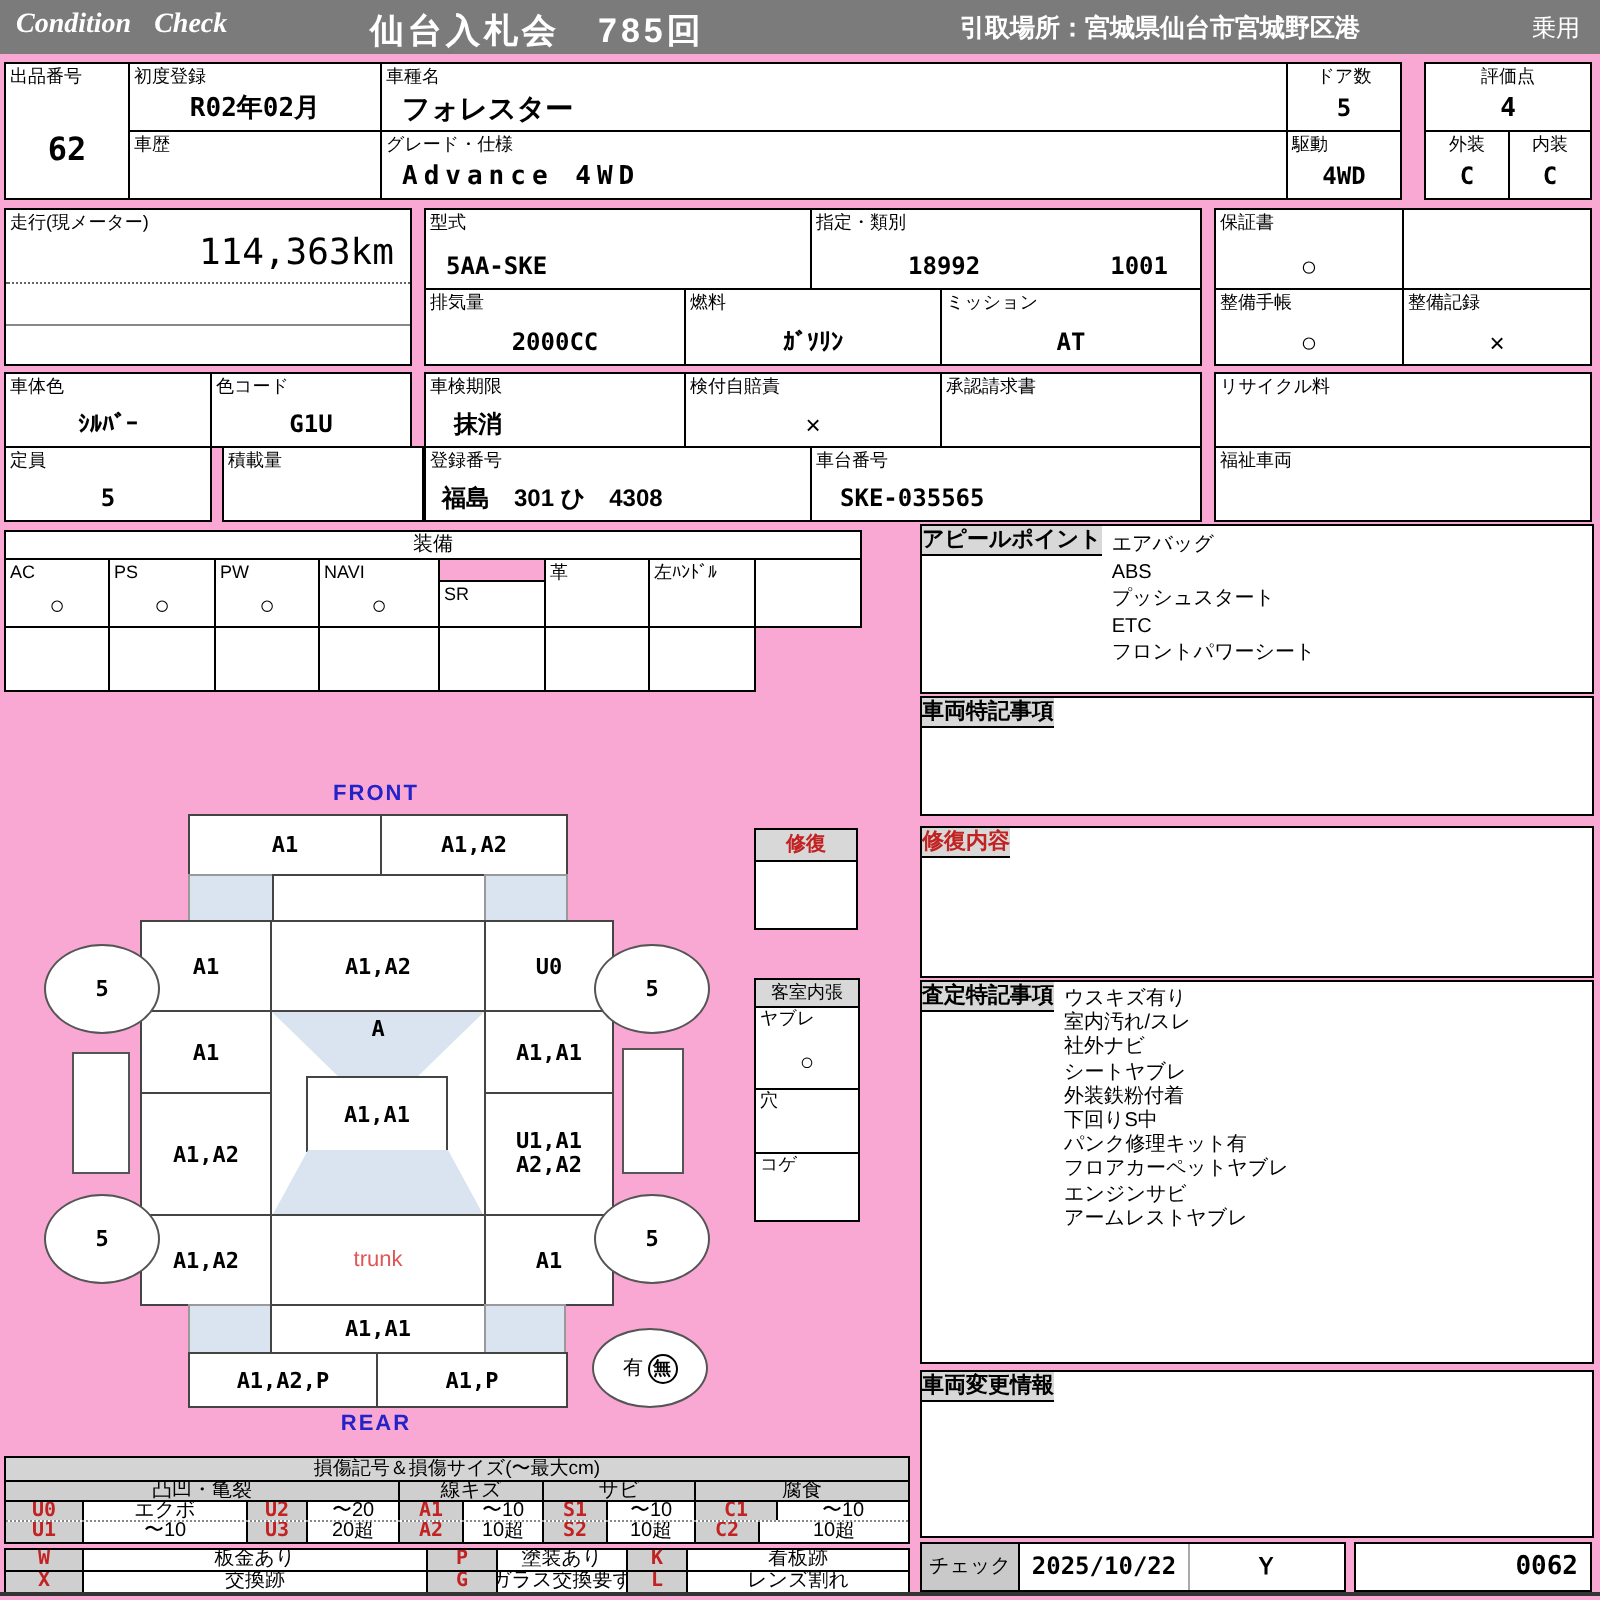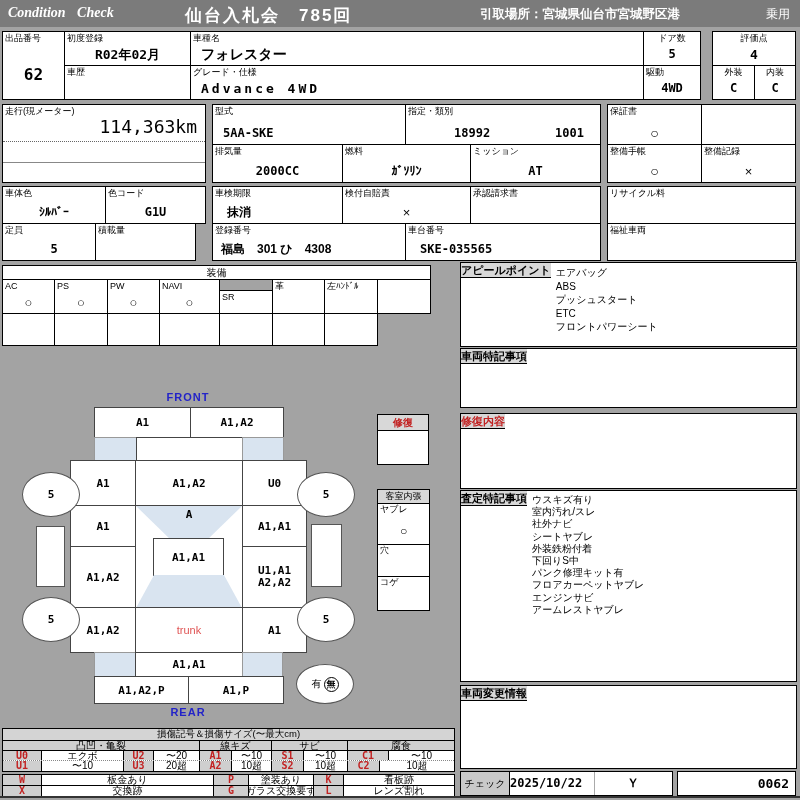--- a/index.html
+++ b/index.html
@@ -1,16 +1,16 @@
 <!DOCTYPE html>
 <html><head>
 <meta charset="utf-8">
 <style>
   html,body{margin:0;padding:0;background:#fff;}
-  .page{position:relative;width:800px;height:800px;background:#a3a3a3;font-family:"Liberation Sans",sans-serif;color:#000;overflow:hidden;}
+  .page{position:relative;width:800px;height:800px;background:#f9a8d4;font-family:"Liberation Sans",sans-serif;color:#000;overflow:hidden;}
   .topbar{position:absolute;left:0;top:0;width:800px;height:27px;background:#7b7b7b;color:#fff;}
   .brand{position:absolute;left:8px;top:5px;font-size:14px;font-weight:bold;font-style:italic;word-spacing:8px;font-family:"Liberation Serif",serif;}
   .aucttl{position:absolute;left:185px;top:4px;font-size:17px;font-weight:bold;letter-spacing:2px;}
   .pickup{position:absolute;left:480px;top:6px;font-size:12.5px;font-weight:bold;}
   .usage{position:absolute;right:10px;top:6px;font-size:12px;}
   .bx{position:absolute;box-sizing:border-box;border:1px solid #000;background:#fff;}
   .lb{position:absolute;top:1px;left:2px;font-size:9px;line-height:10px;white-space:nowrap;color:#000;}
   .lbc{position:absolute;top:1px;left:0;right:0;text-align:center;font-size:9px;line-height:10px;white-space:nowrap;}
   .cv{position:absolute;left:0;right:0;bottom:4px;text-align:center;font-weight:bold;font-size:12px;line-height:13px;}
   .mn{font-family:"DejaVu Sans Mono",monospace;}
@@ -144,21 +144,21 @@
     <span class="lb">承認請求書</span>
     <div class="cv"></div>
   </div>
   <div class="bx" style="left:607px;top:186px;width:189px;height:38px">
     <span class="lb">リサイクル料</span>
   </div>
   <div class="bx" style="left:2px;top:223px;width:104px;height:38px">
     <span class="lb">定員</span>
     <div class="cv mn">5</div>
   </div>
-  <div class="bx" style="left:95px;top:223px;width:101px;height:38px">
+  <div class="bx" style="left:111px;top:223px;width:101px;height:38px">
     <span class="lb">積載量</span>
     <div class="cv"></div>
   </div>
   <div class="bx" style="left:212px;top:223px;width:194px;height:38px">
     <span class="lb">登録番号</span>
     <div class="cv" style="text-align:left;padding-left:8px">福島　301 ひ　4308</div>
   </div>
   <div class="bx" style="left:405px;top:223px;width:196px;height:38px">
     <span class="lb">車台番号</span>
     <div class="cv mn" style="text-align:left;padding-left:14px">SKE-035565</div>
@@ -303,21 +303,21 @@
         <div>アームレストヤブレ</div>
       </div>
   </div>
   <div class="sec" style="left:460px;top:685px;width:337px;height:84px">
     <div class="sech">車両変更情報</div>
     <div class="secb"></div>
   </div>
 
   <div class="bx" style="left:460px;top:771px;width:50px;height:25px;background:#c9c9c9;text-align:center;font-size:10px;line-height:23px"><span>チェック</span></div>
   <div class="bx" style="left:509px;top:771px;width:164px;height:25px">
-    <div class="mn" style="position:absolute;left:0;top:0;width:84px;height:100%;line-height:23px;font-weight:bold;font-size:12px">2025/10/22</div>
+    <div class="mn" style="position:absolute;left:0;top:0;width:84px;height:100%;text-align:center;line-height:23px;font-weight:bold;font-size:12px">2025/10/22</div>
     <div style="position:absolute;left:84px;top:0;bottom:0;border-left:1px solid #aaa"></div>
     <div style="position:absolute;left:84px;top:0;right:0;height:100%;text-align:center;line-height:23px;font-weight:bold;font-size:12px">Ｙ</div>
   </div>
   <div class="bx" style="left:677px;top:771px;width:119px;height:25px">
     <div class="mn" style="position:absolute;right:6px;top:0;line-height:23px;font-weight:bold;font-size:13px">0062</div>
   </div>
 
   <div class="bx" style="left:2px;top:728px;width:453px;height:44px">
     <div class="lgrow" style="height:12px;background:#d4d4d4;border-bottom:1px solid #000;justify-content:center;align-items:center;font-size:9.5px">損傷記号＆損傷サイズ(〜最大cm)</div>
     <div class="lgrow" style="height:10px;background:#cfcfcf;border-bottom:1px solid #000">

